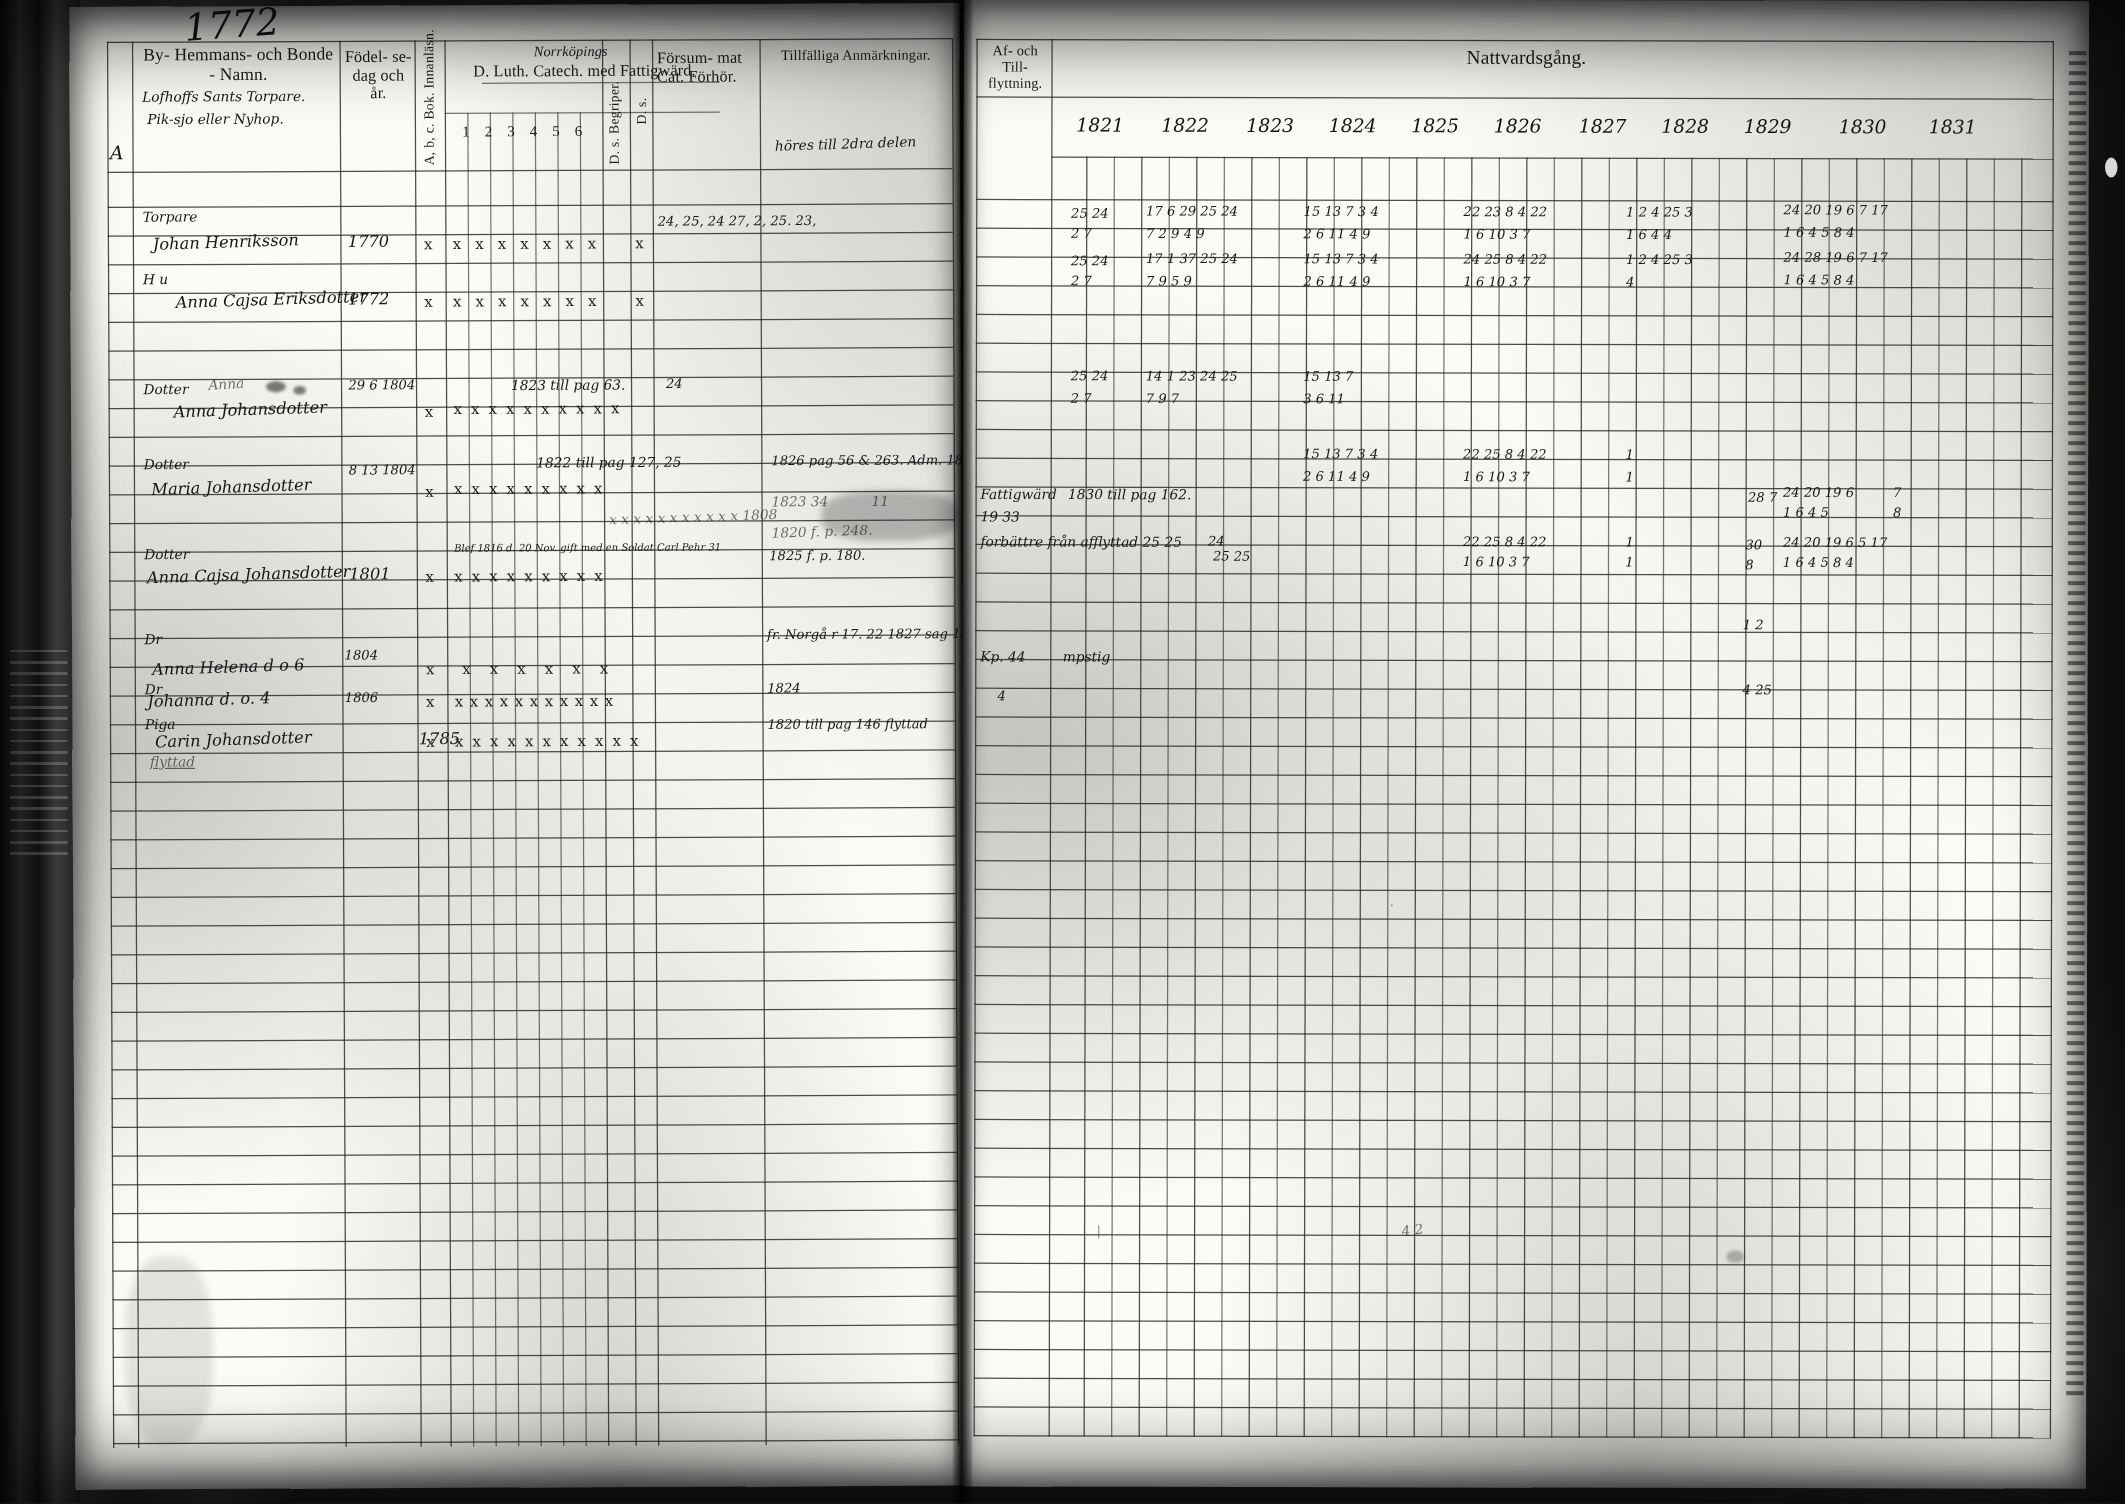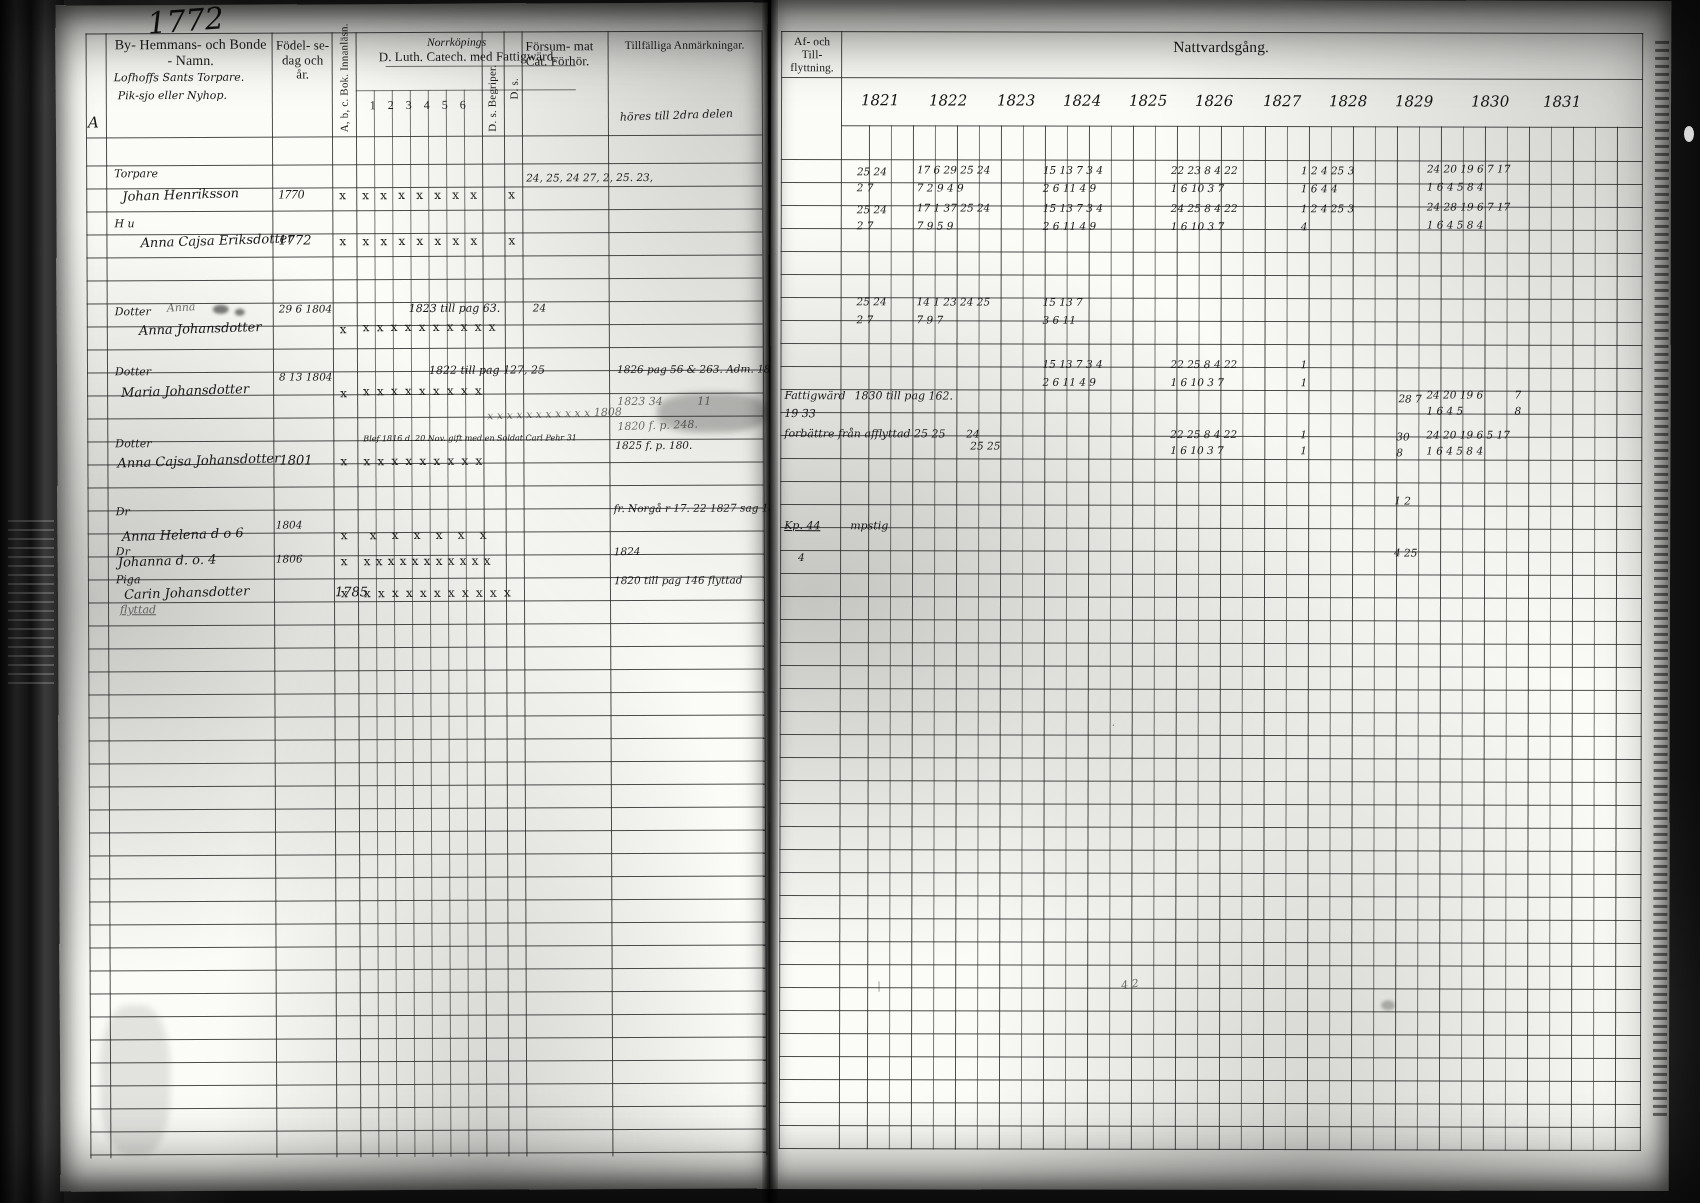--- a/index.html
+++ b/index.html
@@ -298,21 +298,21 @@
 
     <div class="hdr hdr-11" style="left:556px; top:36px; width:146px;">Tillfälliga Anmärkningar.</div>
     <div class="hw hw-s skew" style="left:564px; top:106px;">höres till 2dra delen</div>
 
     <div class="hw hw-xl" style="left:92px; top:-2px; font-size:30px; transform:rotate(-4deg);">1772</div>
 
     <div class="hw hw-l" style="left:32px; top:108px;">A</div>
 
     <div class="hw hw-s" style="left:58px; top:162px;">Torpare</div>
     <div class="hw hw-m skew" style="left:66px; top:182px;">Johan Henriksson</div>
-    <div class="hw hw-m" style="left:222px; top:182px;font-family:Liberation Serif, serif;">1770</div>
+    <div class="hw hw-m" style="left:222px; top:182px;">1770</div>
     <div class="xmark" style="left:283px; top:184px;">x</div>
     <div class="xmark" style="left:306px; top:184px;">x</div>
     <div class="xmark" style="left:324px; top:184px;">x</div>
     <div class="xmark" style="left:342px; top:184px;">x</div>
     <div class="xmark" style="left:360px; top:184px;">x</div>
     <div class="xmark" style="left:378px; top:184px;">x</div>
     <div class="xmark" style="left:396px; top:184px;">x</div>
     <div class="xmark" style="left:414px; top:184px;">x</div>
     <div class="xmark" style="left:452px; top:184px;">x</div>
     <div class="num" style="left:470px; top:168px; line-height:1.25;">24, 25, 24  27, 2, 25.  23,</div>
@@ -605,21 +605,21 @@
     <div class="num" style="left:530px; top:428px;">1</div>
     <div class="num" style="left:530px; top:444px;">1</div>
     <div class="num" style="left:626px; top:430px;">30</div>
     <div class="num" style="left:626px; top:446px;">8</div>
     <div class="num" style="left:656px; top:428px;">24 20 19  6   5  17</div>
     <div class="num" style="left:656px; top:444px;">1  6  4   5   8   4</div>
 
     <div class="num" style="left:624px; top:494px;text-align:center;">1  2</div>
     <div class="num" style="left:624px; top:510px;margin-top:36px;">4  25</div>
 
-    <div class="hw hw-s" style="left:14px; top:520px;text-decoration:underline;">Kp. 44</div>
+    <div class="hw hw-s" style="left:14px; top:520px;">Kp. 44</div>
     <div class="hw hw-s" style="left:80px; top:520px;">mpstig</div>
     <div class="num" style="left:28px; top:552px;">4</div>
 
     <div class="num" style="left:342px; top:716px; opacity:.5;">.</div>
     <div class="num" style="left:108px; top:980px; opacity:.5;">|</div>
     <div class="hw hw-s hw-faint" style="left:352px; top:978px; transform:rotate(-8deg);">4 2</div>
     <div class="blot" style="left:612px; top:1000px; width:14px; height:10px; opacity:.5;"></div>
 
     <div class="edge-wear" style="left:884px; top:40px; width:14px; height:1080px;"></div>
   </div>

